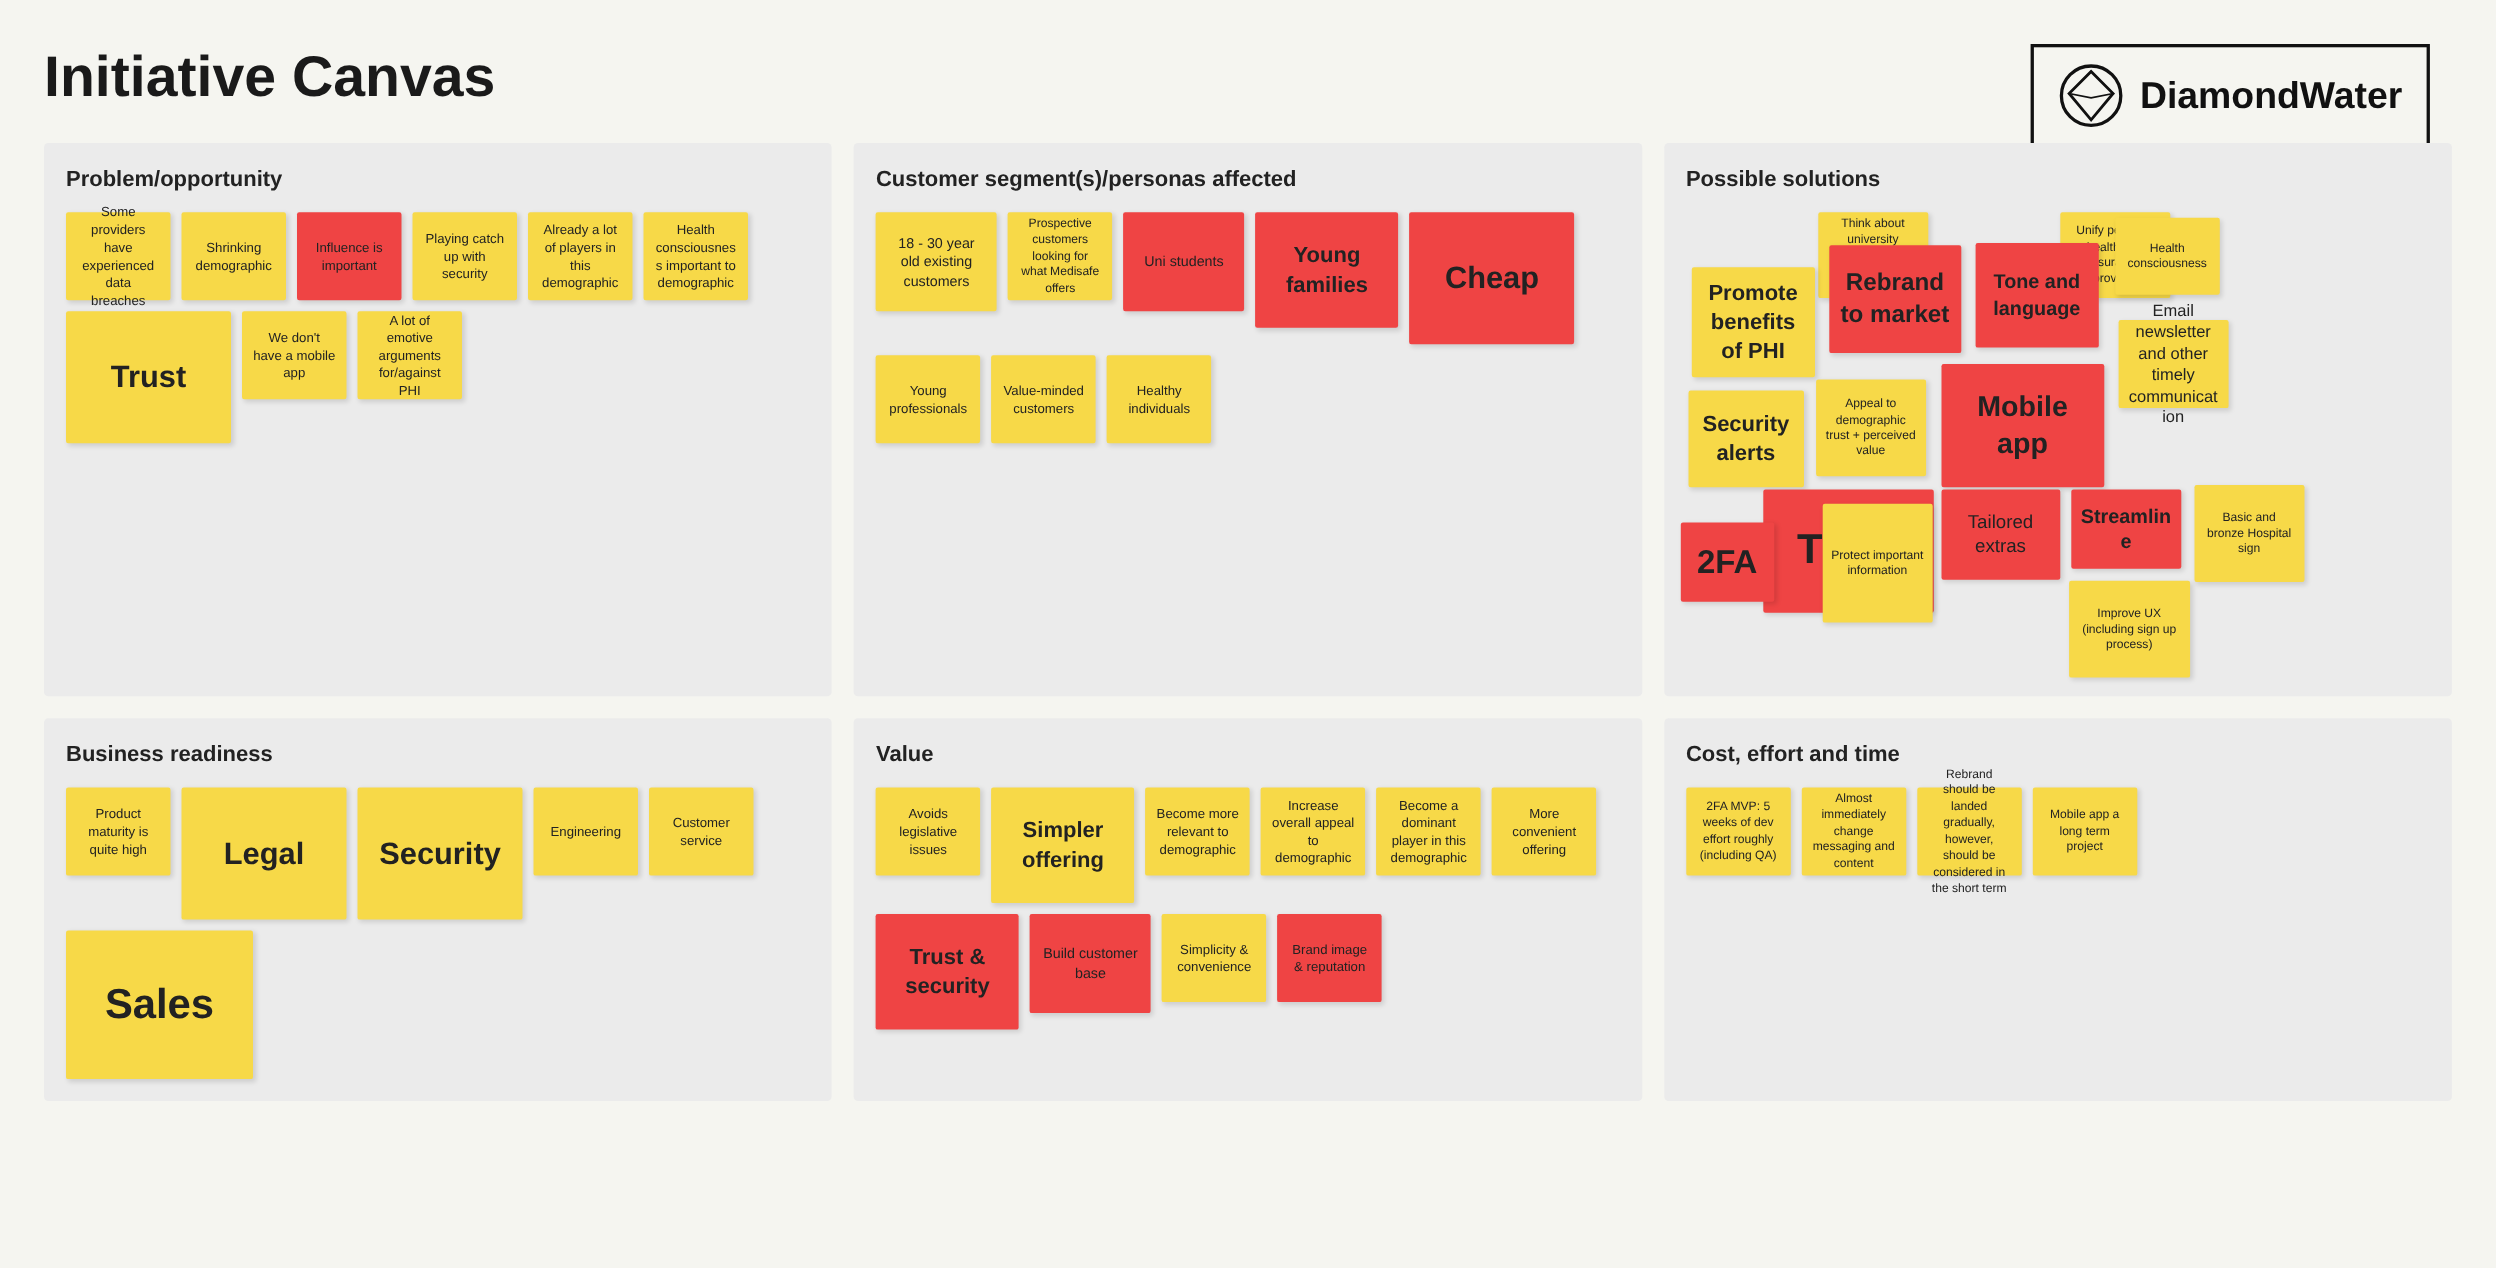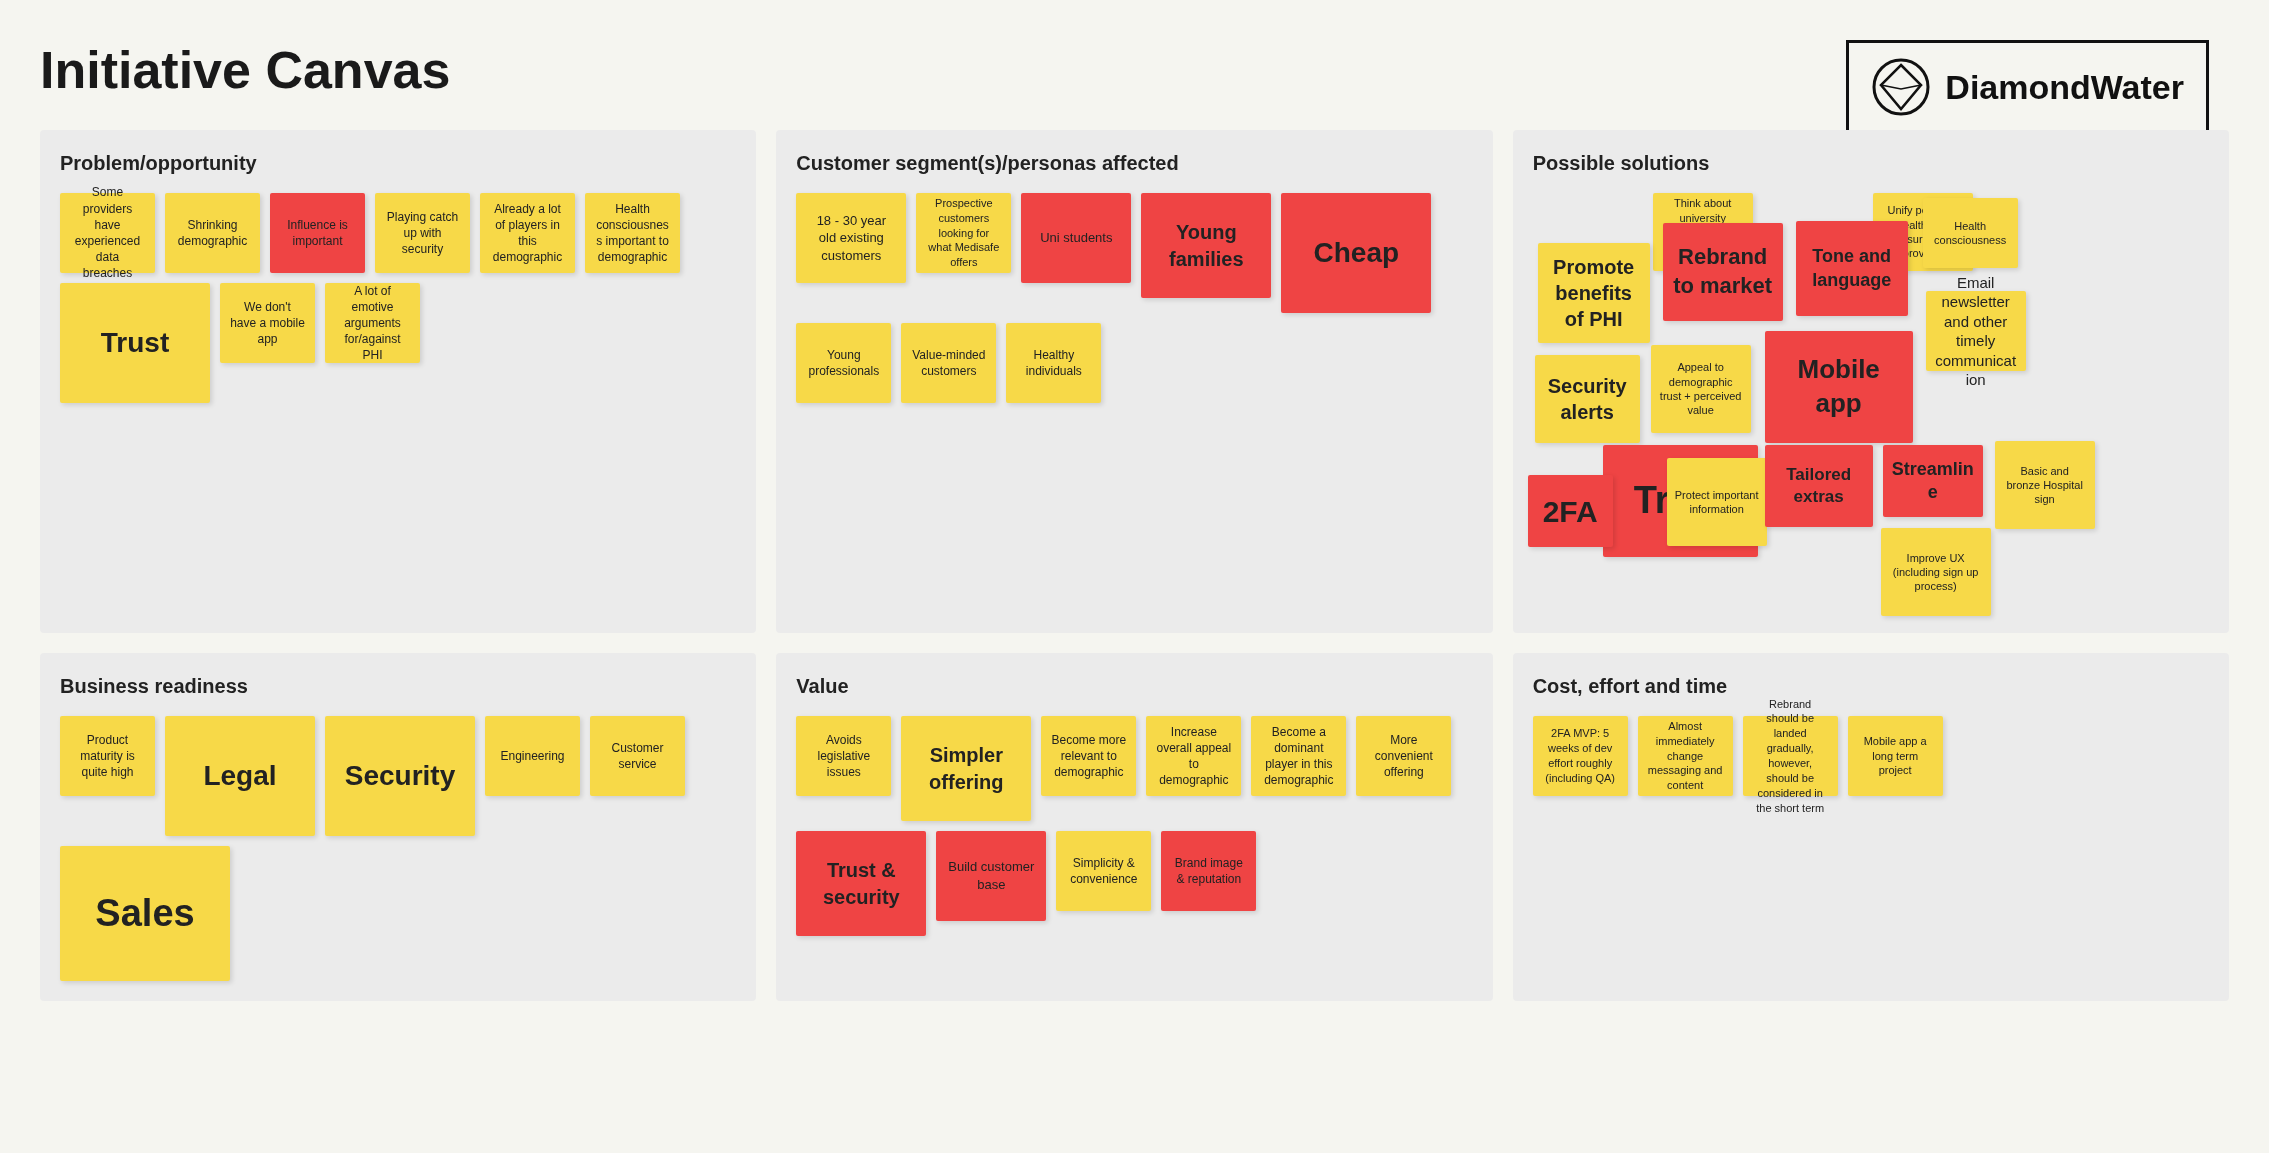--- a/index.html
+++ b/index.html
@@ -158,22 +158,22 @@
       <div class="note-abs note-yellow" style="top:50px;left:5px;width:112px;height:100px;font-size:20px;font-weight:600;">Promote benefits of PHI</div>
       <div class="note-abs note-green" style="top:30px;left:130px;width:120px;height:98px;font-size:22px;font-weight:700;">Rebrand to market</div>
       <div class="note-abs note-green" style="top:28px;left:263px;width:112px;height:95px;font-size:18px;font-weight:700;">Tone and language</div>
       <div class="note-abs note-yellow" style="top:5px;left:390px;width:95px;height:70px;font-size:11px;">Health consciousness</div>
       <div class="note-abs note-yellow" style="top:162px;left:2px;width:105px;height:88px;font-size:20px;font-weight:600;">Security alerts</div>
       <div class="note-abs note-yellow" style="top:152px;left:118px;width:100px;height:88px;font-size:11px;">Appeal to demographic trust + perceived value</div>
       <div class="note-abs note-green" style="top:138px;left:232px;width:148px;height:112px;font-size:26px;font-weight:700;">Mobile app</div>
       <div class="note-abs note-yellow" style="top:98px;left:393px;width:100px;height:80px;font-size:15px;">Email newsletter and other timely communication</div>
       <div class="note-abs note-green" style="top:252px;left:70px;width:155px;height:112px;font-size:38px;font-weight:700;">Trust</div>
       <div class="note-abs note-green" style="top:282px;left:-5px;width:85px;height:72px;font-size:30px;font-weight:700;">2FA</div>
-      <div class="note-abs note-yellow" style="top:265px;left:134px;width:100px;height:88px;font-size:11px;">Protect important information</div>
-      <div class="note-abs note-green" style="top:252px;left:232px;width:108px;height:82px;font-size:17px;font-weight:700;">Tailored extras</div>
+      <div class="note-abs note-yellow" style="top:265px;left:124px;width:100px;height:108px;font-size:11px;">Protect important information</div>
+      <div class="note-abs note-green" style="top:252px;left:232px;width:108px;height:82px;font-size:17px;font-weight:400;">Tailored extras</div>
       <div class="note-abs note-green" style="top:252px;left:350px;width:100px;height:72px;font-size:18px;font-weight:700;">Streamline</div>
       <div class="note-abs note-yellow" style="top:248px;left:462px;width:100px;height:88px;font-size:11px;">Basic and bronze Hospital sign</div>
       <div class="note-abs note-yellow" style="top:335px;left:348px;width:110px;height:88px;font-size:11px;">Improve UX (including sign up process)</div>
     </div>
   </div>
 
   <div class="section">
     <div class="section-title">Business readiness</div>
     <div class="sticky-area">
       <div class="note note-yellow note-sm">Product maturity is quite high</div>

